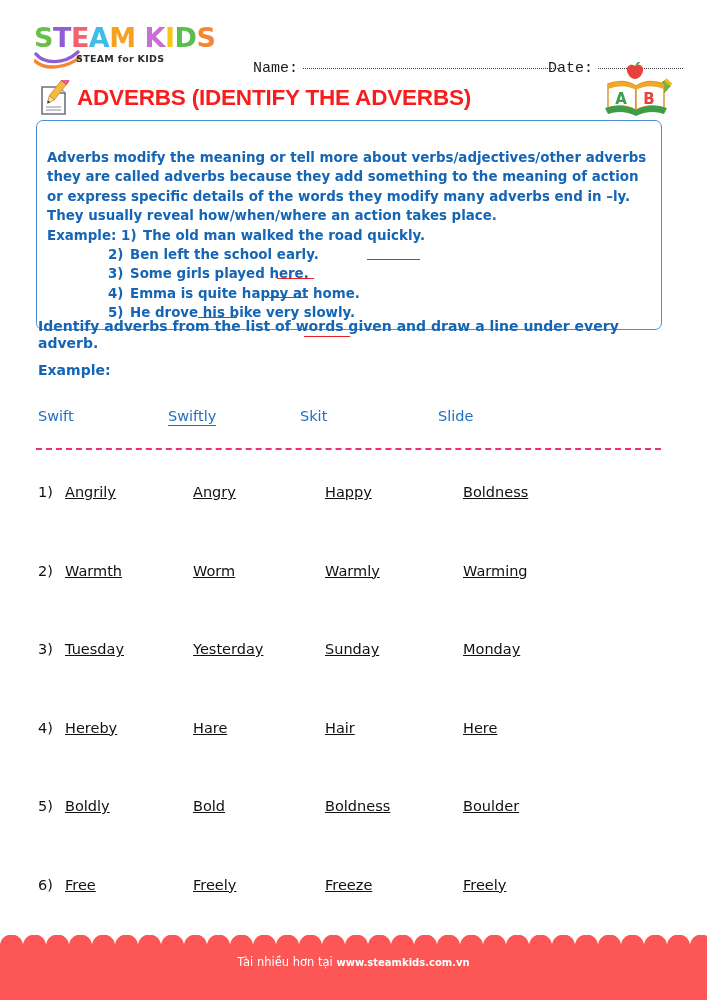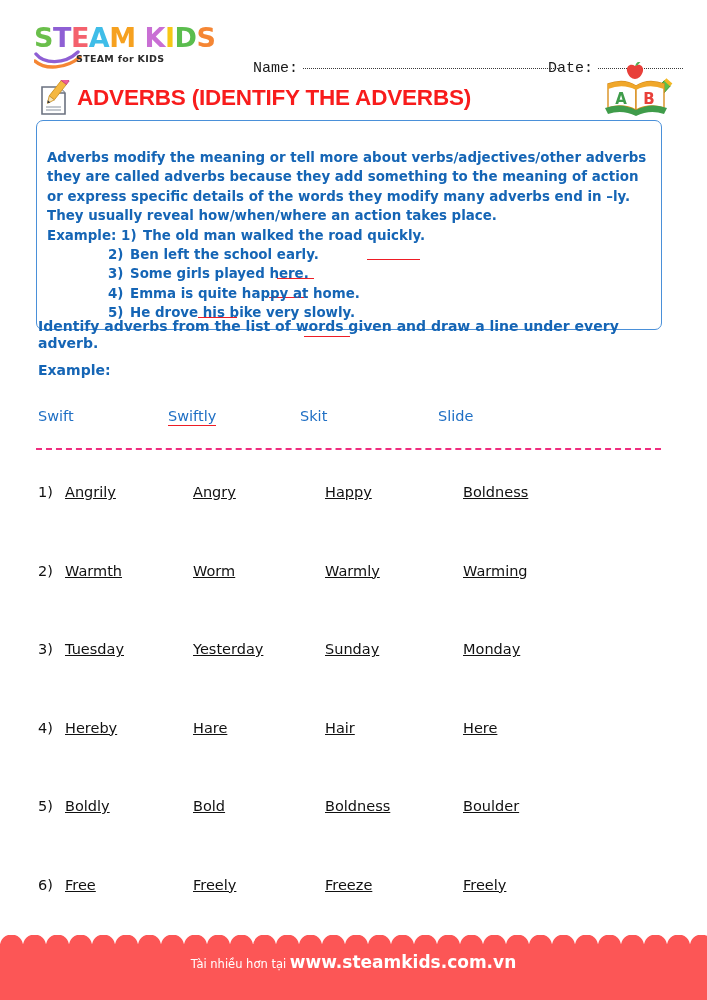--- a/index.html
+++ b/index.html
@@ -252,21 +252,21 @@
     top: 10px;
     width: 707px;
     text-align: center;
     color: #ffffff;
     font-family: "DejaVu Sans", sans-serif;
     font-size: 11.5px;
     line-height: 17px;
   }
   .footer-url {
     font-weight: bold;
-    font-size: 17px;
+    font-size: 10px;
   }
   .footer-copy {
     font-size: 11.5px;
     font-style: italic;
     letter-spacing: 0.2px;
   }
 </style>
 </head>
 <body>
 

